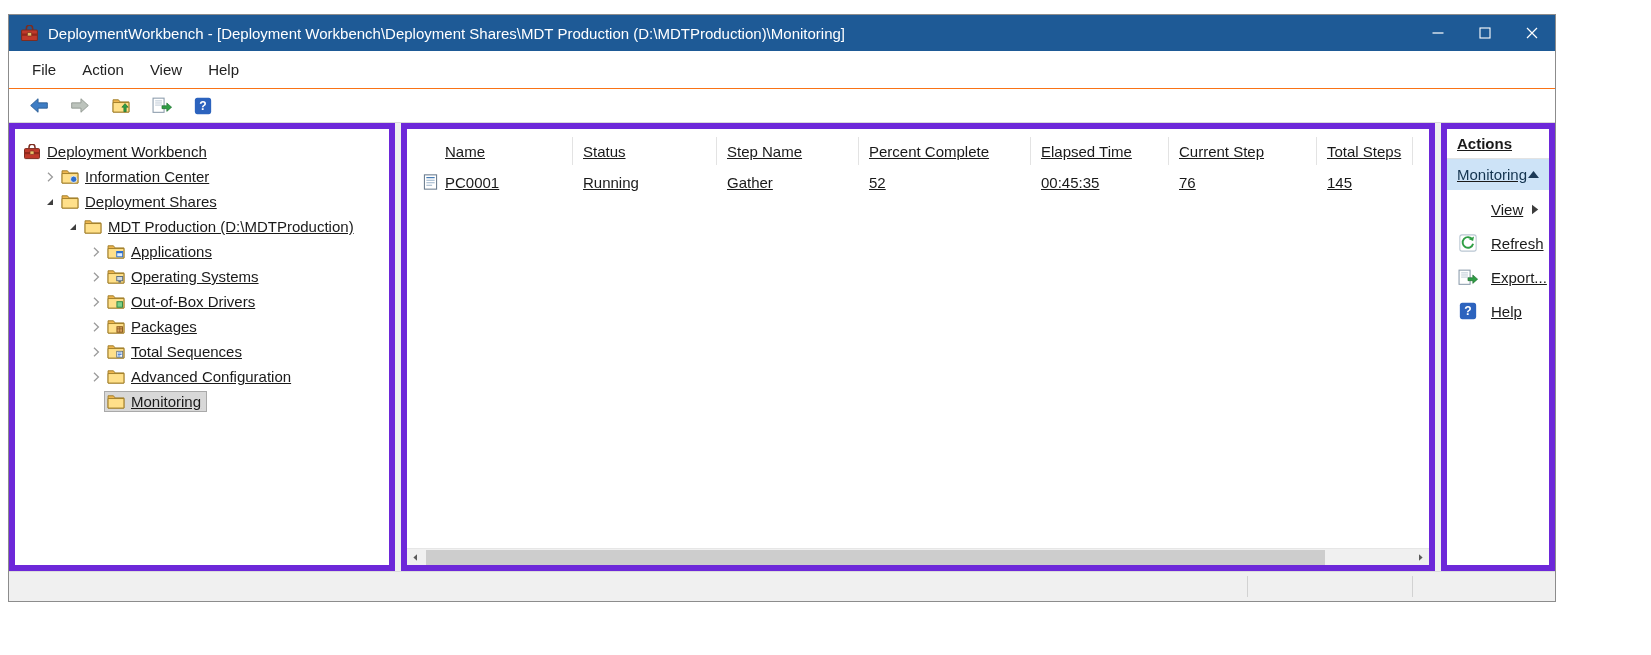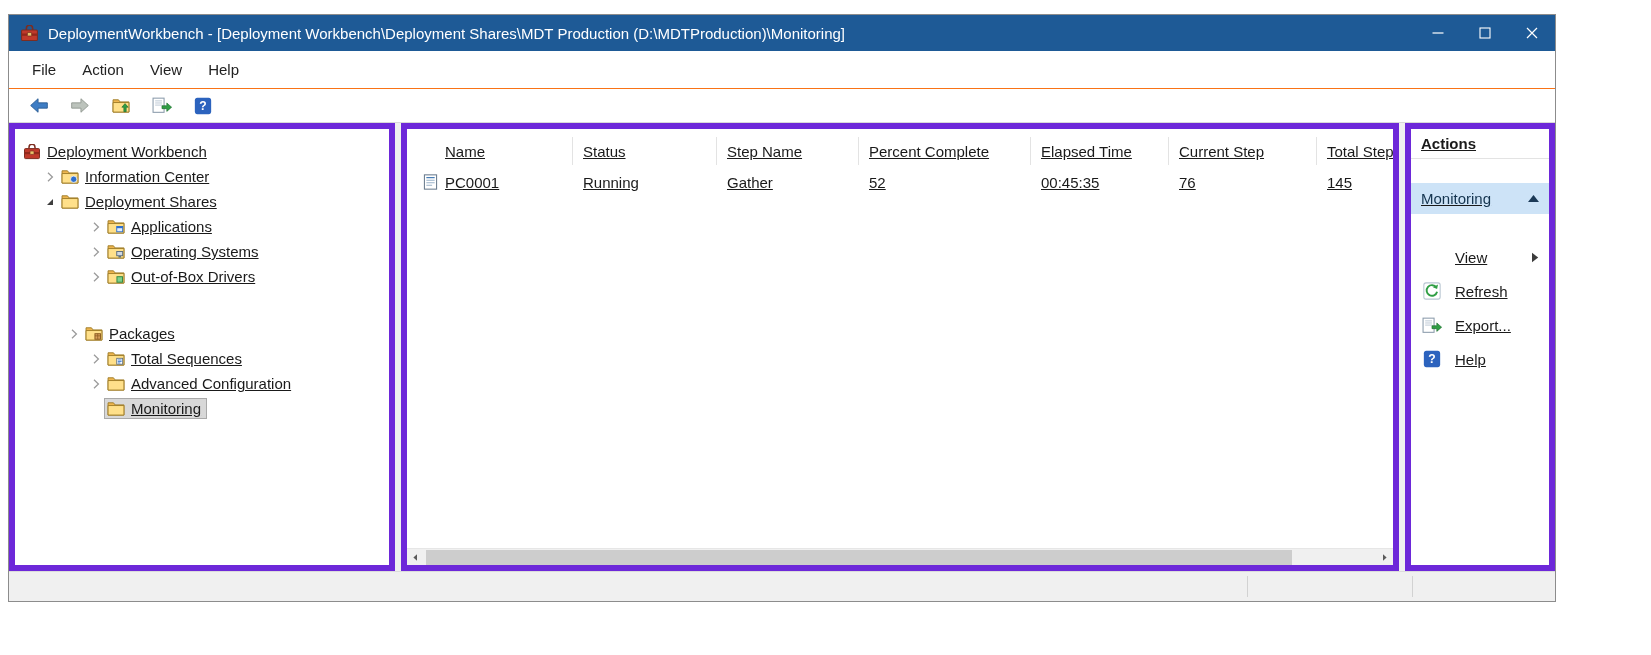--- a/index.html
+++ b/index.html
@@ -34,21 +34,21 @@
 
   
   .toolbar { height: 34px; background: #ffffff; display: flex; align-items: center; padding-left: 14px; border-bottom: 1px solid #d9d9d9; flex: 0 0 auto; }
   .tool-btn { width: 32px; height: 28px; display: flex; align-items: center; justify-content: center; margin-right: 9px; }
 
   
   .content { flex: 1; display: flex; background: #f0f0f0; min-height: 0; }
   .pane { background: #ffffff; border: 6px solid #6d28d9; text-decoration: underline; }
   .tree-pane { width: 386px; overflow: hidden; padding-top: 10px; flex: 0 0 auto; }
   .list-pane { flex: 1; margin-left: 6px; position: relative; display: flex; flex-direction: column; overflow: hidden; }
-  .actions-pane { width: 150px; margin-left: 6px; display: flex; flex-direction: column; flex: 0 0 auto; gap: 24px; }
+  .actions-pane { width: 114px; margin-left: 6px; display: flex; flex-direction: column; flex: 0 0 auto; }
 
   
   .tree-row { height: 25px; display: flex; align-items: center; font-size: 15px; white-space: nowrap; }
   .expander { width: 19px; height: 16px; display: flex; align-items: center; justify-content: center; flex: 0 0 auto; }
   .node { display: flex; align-items: center; padding: 1px 5px 1px 2px; }
   .ticon { width: 21px; height: 16px; display: flex; align-items: center; flex: 0 0 auto; }
   .tlabel { padding-left: 3px; }
   .tree-row.selected .node { background: var(--c-tree_selection, #d8d8d8); outline: 1px solid #a9a9a9; }
 
   
@@ -214,20 +214,36 @@
           <span class="node">
             <span class="ticon">
               <svg width="18" height="15" viewBox="0 0 17 14">
                 <path d="M1 1.6h5.1l1.5 2H16v9.6H1z" fill="#eeb64f" stroke="#a07d28" stroke-width="0.9" stroke-linejoin="round"></path>
                 <path d="M1 4.2h15v9H1z" fill="#ffe08a" stroke="#a07d28" stroke-width="0.9" stroke-linejoin="round"></path>
               </svg>
             </span>
             <span class="tlabel">Deployment Shares</span>
           </span>
         </div>
+        <div class="tree-row" style="padding-left: 48px;">
+          <span class="expander">
+            <svg width="16" height="16" viewBox="0 0 16 16">
+              <path d="M11 5v6H5z" fill="#3e3e3e"></path>
+            </svg>
+          </span>
+          <span class="node">
+            <span class="ticon">
+              <svg width="18" height="15" viewBox="0 0 17 14">
+                <path d="M1 1.6h5.1l1.5 2H16v9.6H1z" fill="#eeb64f" stroke="#a07d28" stroke-width="0.9" stroke-linejoin="round"></path>
+                <path d="M1 4.2h15v9H1z" fill="#ffe08a" stroke="#a07d28" stroke-width="0.9" stroke-linejoin="round"></path>
+              </svg>
+            </span>
+            <span class="tlabel">MDT Production (D:\MDTProduction)</span>
+          </span>
+        </div>
         <div class="tree-row" style="padding-left: 71px;">
           <span class="expander">
             <svg width="16" height="16" viewBox="0 0 16 16">
               <path d="M6 3.8 10.4 8 6 12.2" fill="none" stroke="#9b9b9b" stroke-width="1.3"></path>
             </svg>
           </span>
           <span class="node">
             <span class="ticon">
               <svg width="18" height="15" viewBox="0 0 17 14">
                 <path d="M1 1.6h5.1l1.5 2H16v9.6H1z" fill="#eeb64f" stroke="#a07d28" stroke-width="0.9" stroke-linejoin="round"></path>
@@ -267,21 +283,21 @@
             <span class="ticon">
               <svg width="18" height="15" viewBox="0 0 17 14">
                 <path d="M1 1.6h5.1l1.5 2H16v9.6H1z" fill="#eeb64f" stroke="#a07d28" stroke-width="0.9" stroke-linejoin="round"></path>
                 <path d="M1 4.2h15v9H1z" fill="#ffe08a" stroke="#a07d28" stroke-width="0.9" stroke-linejoin="round"></path>
                 <rect x="9.4" y="7.2" width="5.2" height="5.2" fill="#7ed08a" stroke="#2e8540" stroke-width="0.9"></rect>
               </svg>
             </span>
             <span class="tlabel">Out-of-Box Drivers</span>
           </span>
         </div>
-        <div class="tree-row" style="padding-left: 49px; margin-top: 32px;">
+        <div class="tree-row" style="padding-left: 71px;">
           <span class="expander">
             <svg width="16" height="16" viewBox="0 0 16 16">
               <path d="M6 3.8 10.4 8 6 12.2" fill="none" stroke="#9b9b9b" stroke-width="1.3"></path>
             </svg>
           </span>
           <span class="node">
             <span class="ticon">
               <svg width="18" height="15" viewBox="0 0 17 14">
                 <path d="M1 1.6h5.1l1.5 2H16v9.6H1z" fill="#eeb64f" stroke="#a07d28" stroke-width="0.9" stroke-linejoin="round"></path>
                 <path d="M1 4.2h15v9H1z" fill="#ffe08a" stroke="#a07d28" stroke-width="0.9" stroke-linejoin="round"></path>

